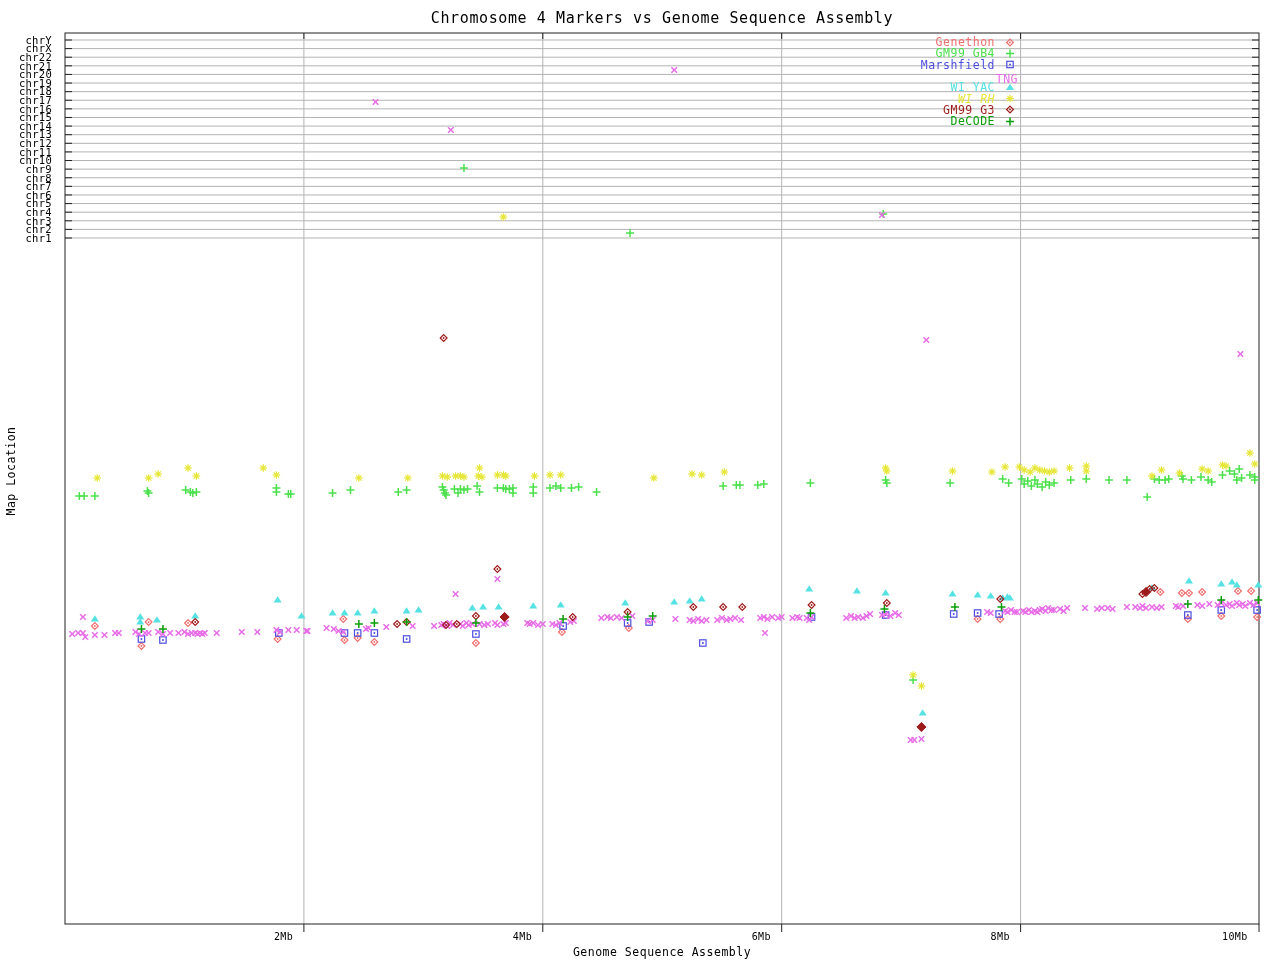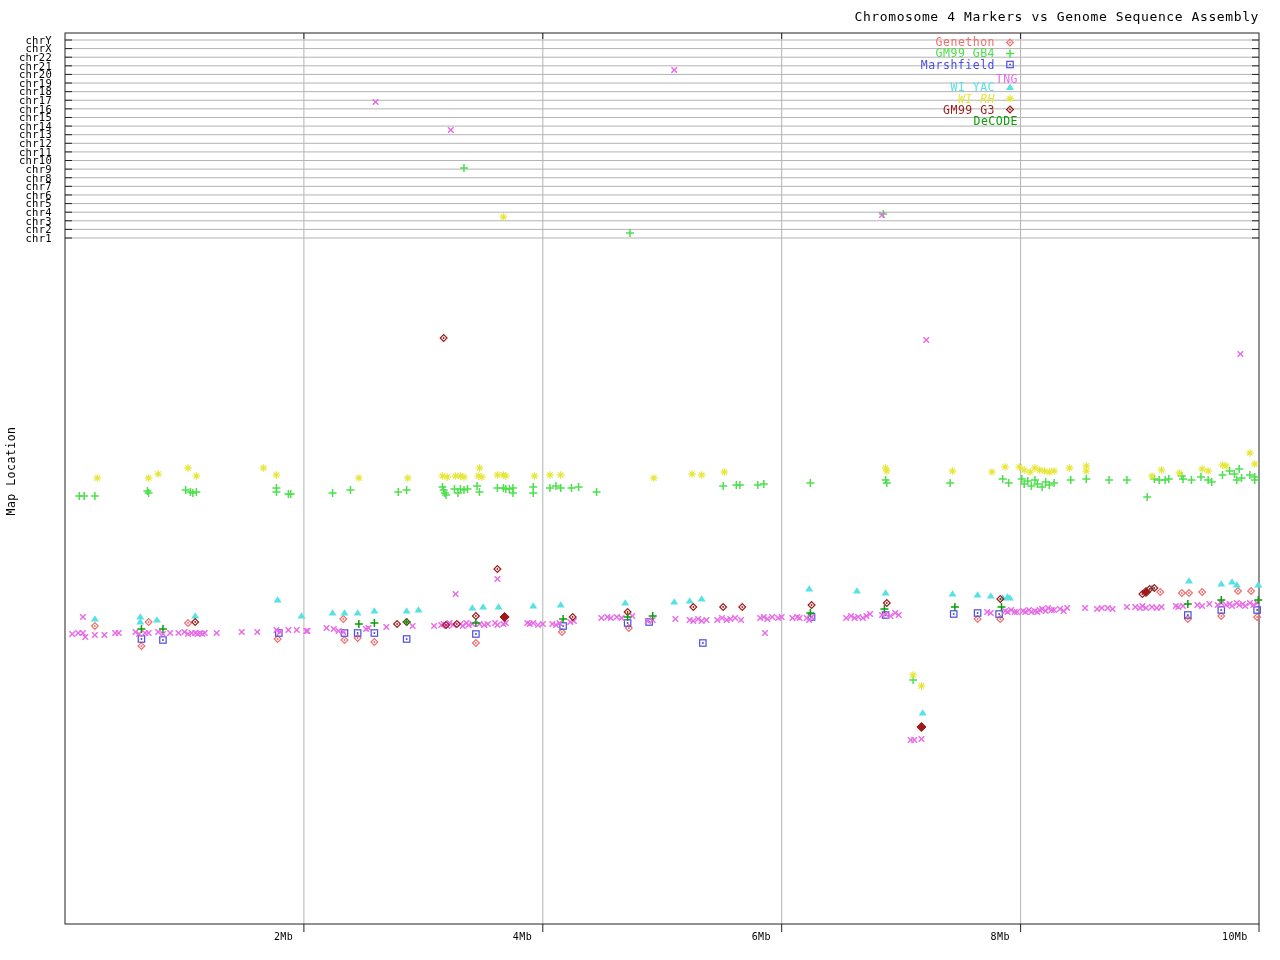--- a/index.html
+++ b/index.html
@@ -1,19 +1,19 @@
 <!DOCTYPE html>
 <html><head>
 <meta charset="utf-8">
 <style>
   html,body{margin:0;padding:0;background:#fff;}
   .canvas{position:relative;width:1280px;height:960px;background:#fff;overflow:hidden;
           font-family:"DejaVu Sans Mono","Liberation Mono",monospace;color:#000;}
-  .title{position:absolute;top:9px;left:65px;width:1194px;text-align:right;
-         font-size:13px;letter-spacing:0.6px;white-space:nowrap;}
+  .title{position:absolute;top:9px;left:65px;width:1194px;text-align:center;
+         font-size:15px;letter-spacing:0.6px;white-space:nowrap;}
   .xlabel{position:absolute;top:945px;left:65px;width:1194px;text-align:center;
           font-size:11.5px;letter-spacing:0.5px;}
   .ylabel{position:absolute;top:471px;left:11px;transform:translate(-50%,-50%) rotate(-90deg);
           font-size:11.5px;letter-spacing:0.5px;white-space:nowrap;}
   #plot{position:absolute;left:0;top:0;}
   .chrlab{position:absolute;right:6px;font-size:10.5px;line-height:10px;letter-spacing:0.3px;white-space:nowrap;}
   #chrlabels{position:absolute;left:0;top:0;width:58px;height:300px;}
   .xtick{position:absolute;width:60px;font-size:10px;letter-spacing:0.4px;}
   #legend{position:absolute;left:0;top:0;width:1064px;height:140px;pointer-events:none;}
   .lrow{position:absolute;right:46px;display:flex;align-items:center;gap:7px;height:12px;}
@@ -2121,23 +2121,24 @@
       </div>
       <div class="lrow" style="top: 103.8px;">
         <span style="color: rgb(158, 26, 26);">GM99 G3</span>
         <svg width="16" height="13">
           <g>
             <path d="M8 3.1 L11.4 6.5 L8 9.9 L4.6 6.5 Z" fill="none" stroke="#9e1a1a" stroke-width="1.2"></path>
             <circle cx="8" cy="6.5" r="0.9" fill="#9e1a1a"></circle>
           </g>
         </svg>
       </div>
-      <div class="lrow" style="top: 115.1px; flex-direction: column;">
+      <div class="lrow" style="top: 115.1px;">
         <span style="color: rgb(8, 158, 8);">DeCODE</span>
         <svg width="16" height="13">
           <g>
             <line x1="4" y1="6.5" x2="12" y2="6.5" stroke="#089e08" stroke-width="1.5"></line>
             <line x1="8" y1="2.5" x2="8" y2="10.5" stroke="#089e08" stroke-width="1.5"></line>
           </g>
         </svg>
       </div>
     </div>
+  <div class="xlabel">Genome Sequence Assembly</div>
 </div>
 
 </body></html>

